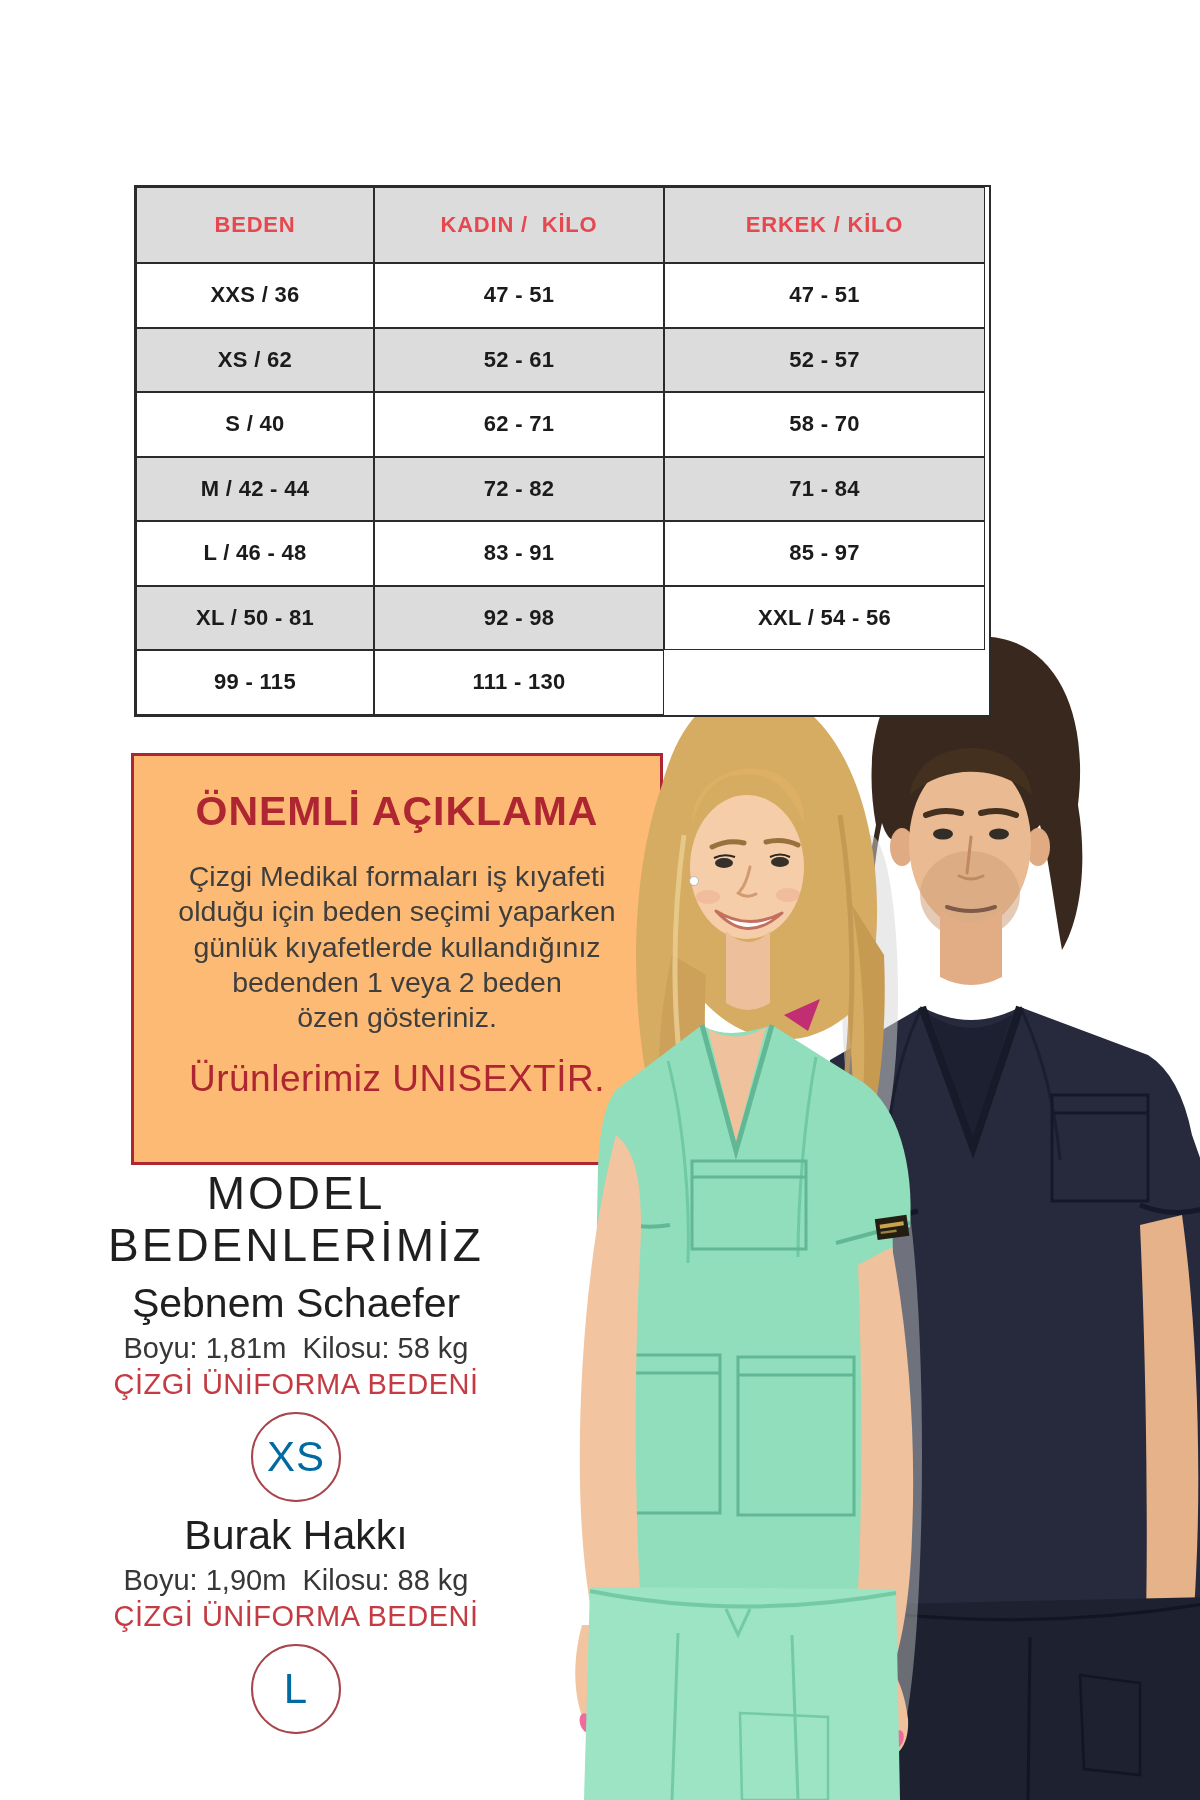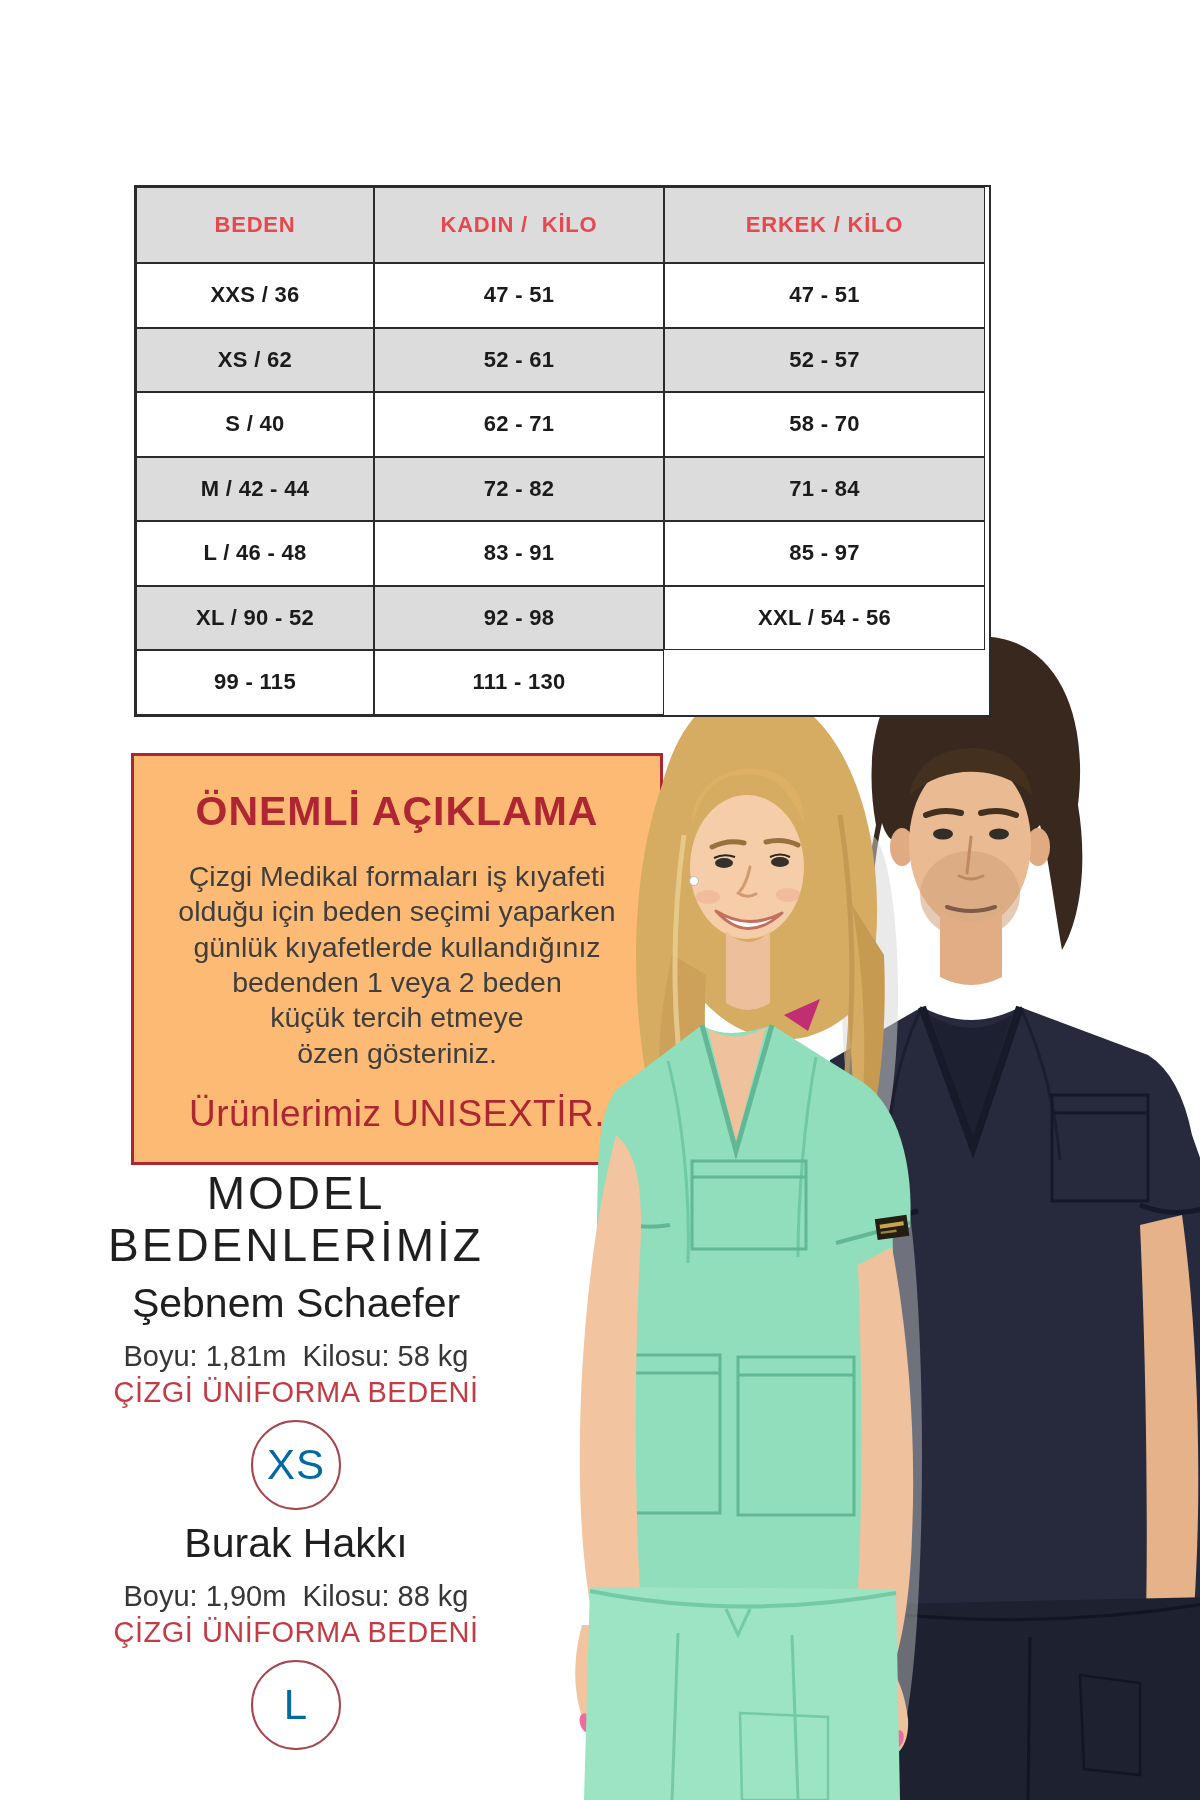--- a/index.html
+++ b/index.html
@@ -64,21 +64,21 @@
   }
   
   .model-info{
     position:absolute;left:76px;top:1168px;width:440px;
     text-align:center;color:#222;z-index:6;
   }
   .mi-heading{
     font-size:46px;font-weight:200;letter-spacing:3px;line-height:1.13;color:#1f1f1f;
   }
   .mi-name{font-size:41px;font-weight:400;margin-top:8px;color:#1f1f1f;}
-  .mi-stats{font-size:29px;color:#373737;margin-top:13px;white-space:pre-wrap;}
+  .mi-stats{font-size:29px;color:#373737;margin-top:5px;white-space:pre-wrap;}
   .mi-label{
     font-size:29px;color:var(--label-red);font-weight:500;margin-top:3px;letter-spacing:.5px;
   }
   .size-badge{
     width:86px;height:86px;border:2px solid var(--badge-red);border-radius:50%;
     margin:11px auto 4px auto;display:flex;align-items:center;justify-content:center;
     font-size:42px;font-weight:300;color:#0369a1;letter-spacing:1px;
   }
   .mi-name.second{margin-top:10px;}
   
@@ -107,36 +107,35 @@
   <div class="cell">58 - 70</div>
 
   <div class="cell alt">M / 42 - 44</div>
   <div class="cell alt">72 - 82</div>
   <div class="cell alt">71 - 84</div>
 
   <div class="cell">L / 46 - 48</div>
   <div class="cell">83 - 91</div>
   <div class="cell">85 - 97</div>
 
-  <div class="cell alt">XL / 90 - 52</div>
+  <div class="cell alt">XL / 50 - 81</div>
   <div class="cell alt">92 - 98</div>
 
   <div class="cell">XXL / 54 - 56</div>
   <div class="cell">99 - 115</div>
   <div class="cell">111 - 130</div>
 </div>
 
 <div class="notice">
   <div class="notice-title">ÖNEMLİ AÇIKLAMA</div>
   <div class="notice-body">
     <div>Çizgi Medikal formaları iş kıyafeti</div>
     <div>olduğu için beden seçimi yaparken</div>
     <div>günlük kıyafetlerde kullandığınız</div>
     <div>bedenden 1 veya 2 beden</div>
-    <div>küçük tercih etmeye</div>
     <div>özen gösteriniz.</div>
   </div>
   <div class="notice-footer">Ürünlerimiz UNISEXTİR.</div>
 </div>
 
 <div class="model-info">
   <div class="mi-heading">
     <div>MODEL</div>
     <div>BEDENLERİMİZ</div>
   </div>

